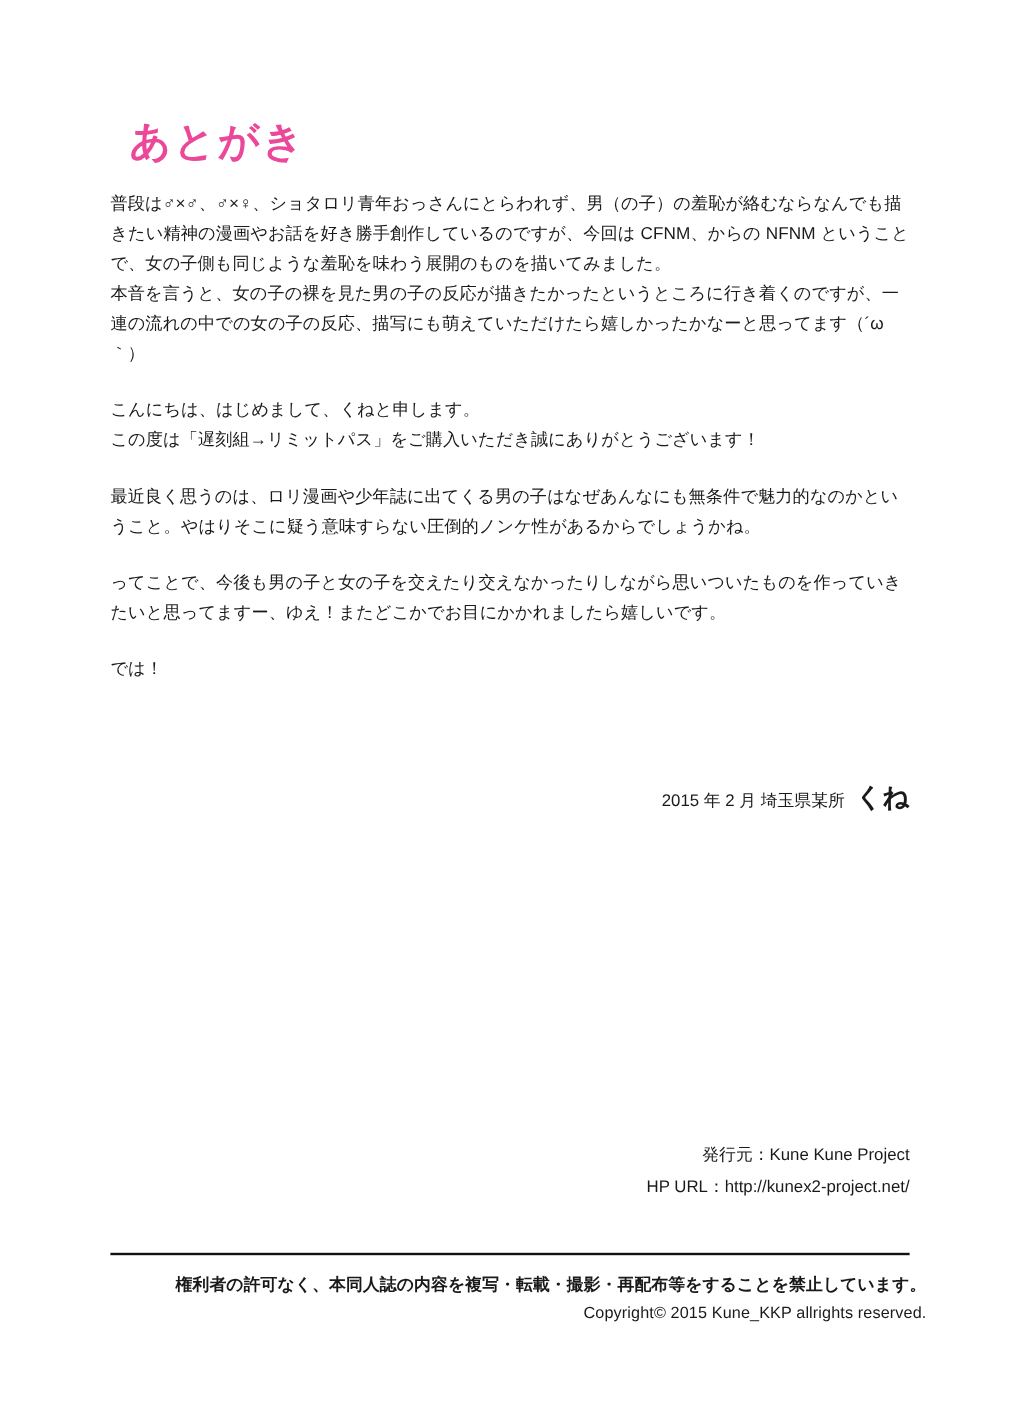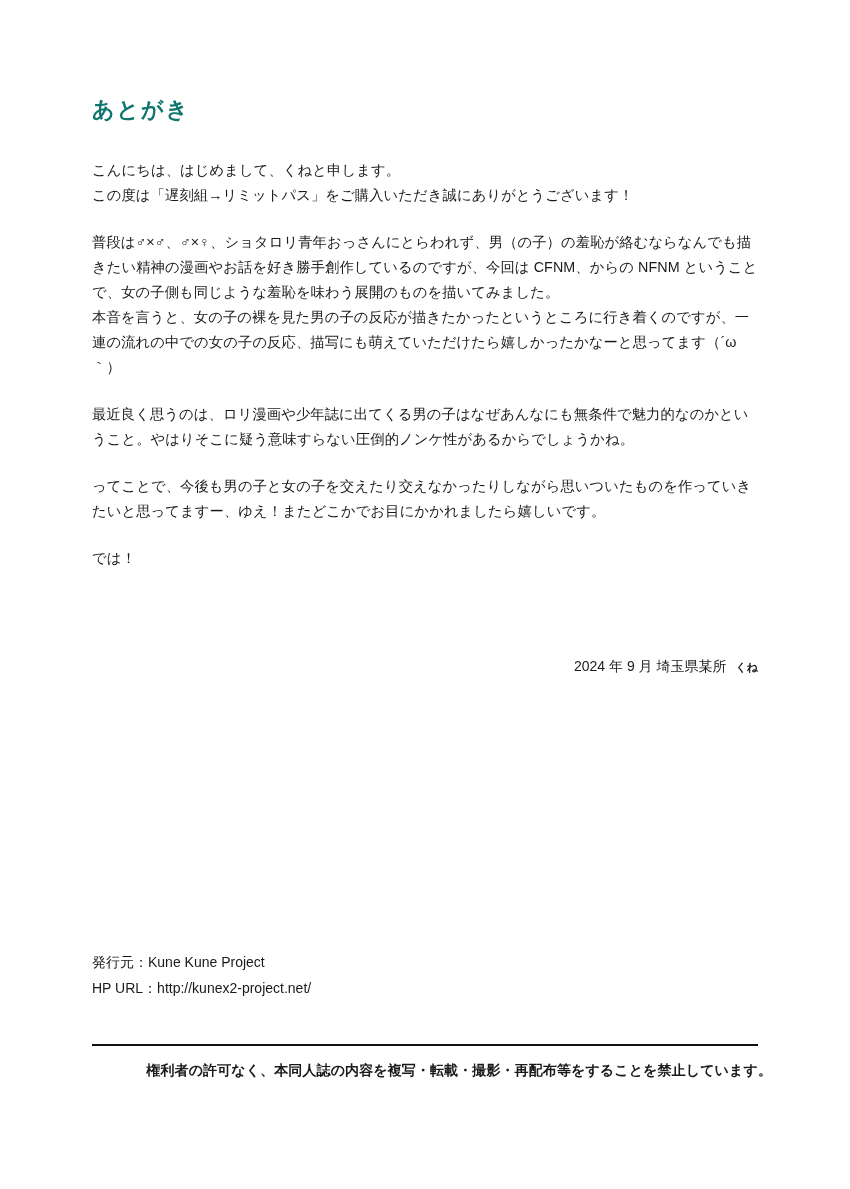--- a/index.html
+++ b/index.html
@@ -21,26 +21,26 @@
     left: 0;
     top: 0;
     width: 850px;
     height: 1189px;
     box-sizing: border-box;
     padding: 0 92px;
   }
 
   .title {
     position: absolute;
-    left: 92px;
+    left: 108px;
     top: 95px;
-    font-size: 22px;
+    font-size: 34px;
     font-weight: 700;
     letter-spacing: 2px;
-    color: #0f766e;
+    color: #ec4899;
     font-family: "DejaVu Sans", "Liberation Sans", sans-serif;
   }
 
   .body-text {
     position: absolute;
     left: 92px;
     top: 158px;
     width: 670px;
     font-size: 14.3px;
     line-height: 25px;
@@ -57,36 +57,36 @@
   .signature {
     position: absolute;
     left: 92px;
     top: 655px;
     width: 666px;
     text-align: right;
     font-size: 14px;
     line-height: 22px;
   }
   .signature .sig-name {
-    font-size: 11px;
+    font-size: 22px;
     font-weight: 700;
     margin-left: 9px;
     font-family: "DejaVu Sans", "Liberation Sans", sans-serif;
   }
 
   .colophon {
     position: absolute;
     left: 92px;
     top: 950px;
     width: 666px;
     font-size: 14px;
     line-height: 25.5px;
     color: #1a1a1a;
   }
-  .colophon div { white-space: pre-wrap; }
+  .colophon div { white-space: pre-wrap; text-align: right; }
 
   .rule {
     position: absolute;
     left: 92px;
     top: 1044px;
     width: 666px;
     height: 2px;
     background: #111;
   }
 
@@ -103,37 +103,38 @@
   .footer .f2 { font-size: 13.5px; letter-spacing: 0.1px; }
 </style>
 </head>
 <body>
 
 <div class="page">
 
   <div class="title">あとがき</div>
 
   <div class="body-text">
+    <p class="para">普段は♂×♂、♂×♀、ショタロリ青年おっさんにとらわれず、男（の子）の羞恥が絡むならなんでも描きたい精神の漫画やお話を好き勝手創作しているのですが、今回は CFNM、からの NFNM ということで、女の子側も同じような羞恥を味わう展開のものを描いてみました。
+本音を言うと、女の子の裸を見た男の子の反応が描きたかったというところに行き着くのですが、一連の流れの中での女の子の反応、描写にも萌えていただけたら嬉しかったかなーと思ってます（´ω｀）</p>
     <p class="para">こんにちは、はじめまして、くねと申します。
 この度は「遅刻組→リミットパス」をご購入いただき誠にありがとうございます！</p>
-    <p class="para">普段は♂×♂、♂×♀、ショタロリ青年おっさんにとらわれず、男（の子）の羞恥が絡むならなんでも描きたい精神の漫画やお話を好き勝手創作しているのですが、今回は CFNM、からの NFNM ということで、女の子側も同じような羞恥を味わう展開のものを描いてみました。
-本音を言うと、女の子の裸を見た男の子の反応が描きたかったというところに行き着くのですが、一連の流れの中での女の子の反応、描写にも萌えていただけたら嬉しかったかなーと思ってます（´ω｀）</p>
     <p class="para">最近良く思うのは、ロリ漫画や少年誌に出てくる男の子はなぜあんなにも無条件で魅力的なのかということ。やはりそこに疑う意味すらない圧倒的ノンケ性があるからでしょうかね。</p>
     <p class="para">ってことで、今後も男の子と女の子を交えたり交えなかったりしながら思いついたものを作っていきたいと思ってますー、ゆえ！またどこかでお目にかかれましたら嬉しいです。</p>
     <p class="para">では！</p>
   </div>
 
   <div class="signature">
-    <span>2024 年 9 月 埼玉県某所</span><span class="sig-name">くね</span>
+    <span>2015 年 2 月 埼玉県某所</span><span class="sig-name">くね</span>
   </div>
 
   <div class="colophon">
     <div>発行元：Kune Kune Project</div>
     <div>HP URL：http://kunex2-project.net/</div>
   </div>
 
   <div class="rule"></div>
 
   <div class="footer">
     <div class="f1">権利者の許可なく、本同人誌の内容を複写・転載・撮影・再配布等をすることを禁止しています。</div>
+    <div class="f2">Copyright© 2015 Kune_KKP allrights reserved.</div>
   </div>
 
 </div>
 
 </body></html>

